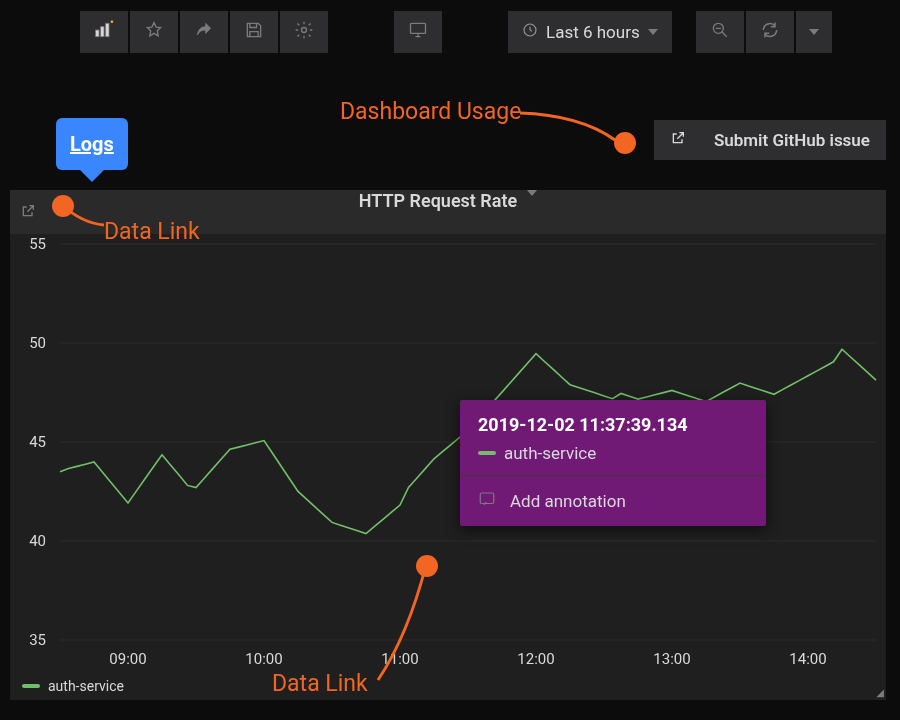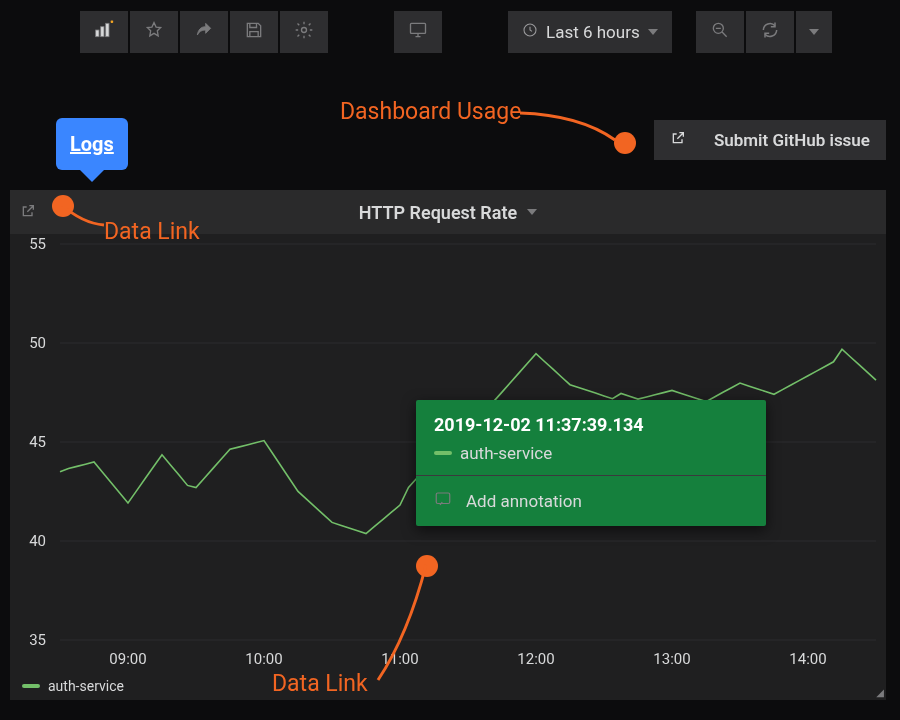--- a/index.html
+++ b/index.html
@@ -89,21 +89,21 @@
   }
   
   .panel{
     position:absolute;
     top:190px;left:10px;right:14px;bottom:20px;
     background:var(--panel);
     display:flex;flex-direction:column;
   }
   .panel-head{
     height:44px;background:var(--panel-head);
-    display:flex;align-items:center;justify-content:center;
+    display:flex;justify-content:center;
     position:relative;
     font-size:18px;font-weight:600;color:var(--text);
   }
   .panel-head .head-caret{margin-left:10px;}
   .panel-link-icon{
     position:absolute;left:10px;top:12px;
     color:var(--muted);
     cursor:pointer;
   }
   .chart-area{flex:1;position:relative;}
@@ -116,23 +116,23 @@
   }
   .legend-swatch{width:18px;height:4px;background:var(--green);border-radius:2px;}
   .resize-handle{
     position:absolute;right:2px;bottom:2px;color:var(--muted);font-size:10px;
     cursor:nwse-resize;
   }
 
   
   .ctx{
     position:absolute;
-    top:400px;left:416px;
-    width:350px;
-    background:#15803d;
+    top:400px;left:460px;
+    width:306px;
+    background:#701a75;
     box-shadow:0 4px 14px rgba(0,0,0,0.6);
     font-size:17px;
     border-radius:2px;
   }
   .ctx .ctx-head{padding:14px 18px 12px;}
   .ctx .ctx-ts{font-weight:700;font-size:18px;color:#fff;}
   .ctx .ctx-series{display:flex;align-items:center;gap:8px;margin-top:8px;color:var(--text);}
   .ctx-sep{height:1px;background:var(--border);}
   .ctx-item{
     display:flex;align-items:center;gap:14px;

